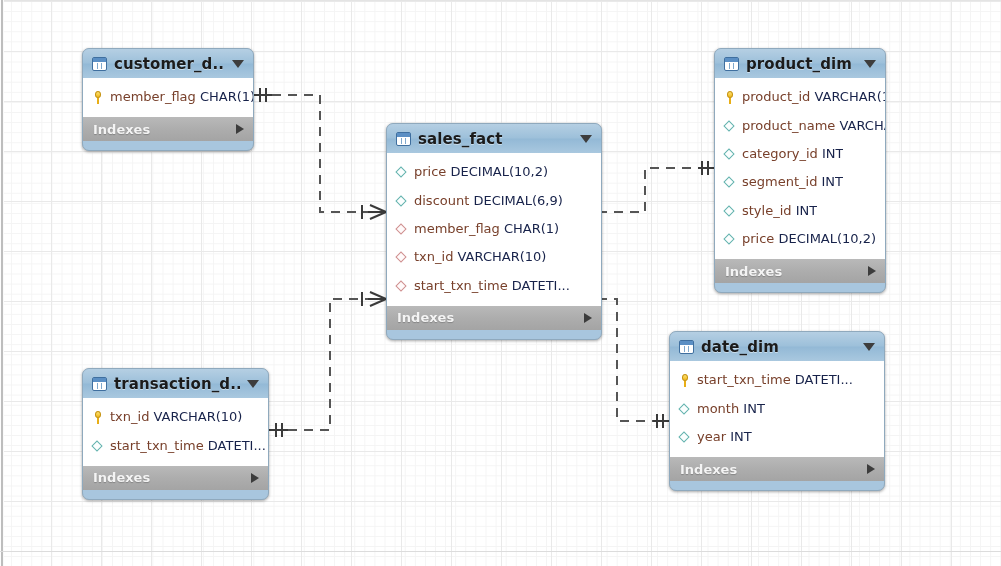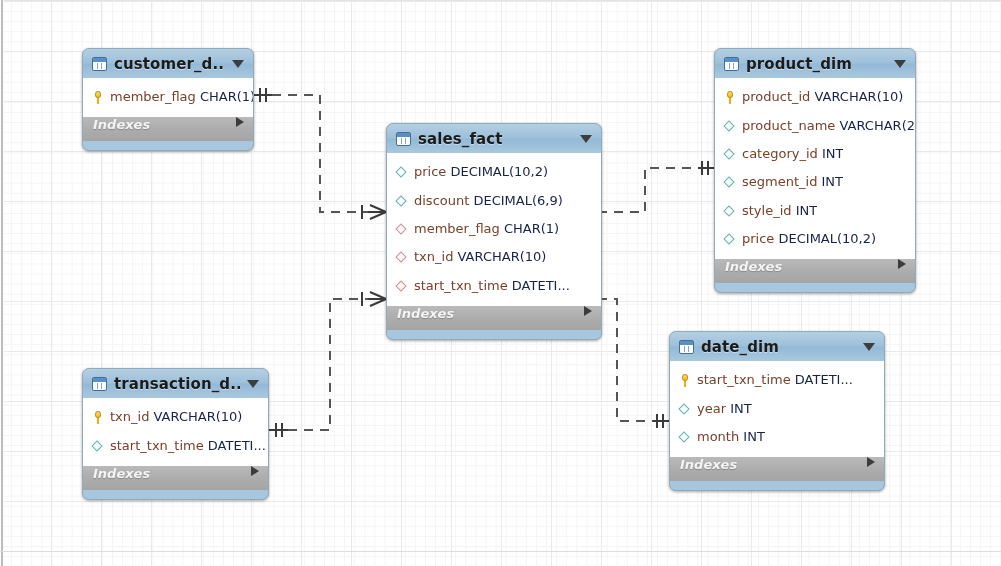--- a/index.html
+++ b/index.html
@@ -153,45 +153,44 @@
     box-sizing: border-box;
   }
   .gly.dia.fk::before {
     border-color: #cf8f8f;
     background: #fffafa;
   }
 
   .idx-bar {
     height: 25px;
     display: flex;
-    align-items: flex-start;
+    align-items: center;
     padding: 0 9px 0 10px;
     box-sizing: border-box;
     background: linear-gradient(to bottom,#b9b9b9 0%,#adadad 50%,#a4a4a4 100%);
     border-top: 1px solid #ffffff;
-    font-style: italic;
   }
   .idx-label {
     flex: 1 1 auto;
     font-size: 13px;
     font-weight: bold;
     color: #f4f4f4;
     text-shadow: 0 1px 1px rgba(0,0,0,.22);
   }
   .idx-caret {
     width: 0; height: 0;
     border-top: 5.5px solid transparent;
     border-bottom: 5.5px solid transparent;
     border-left: 8px solid #3c3c3c;
   }
 
   
   #tbl-customer_dim   { left: 82px;  top: 48px;  width: 172px; }
   #tbl-sales_fact     { left: 386px; top: 123px; width: 216px; }
-  #tbl-product_dim    { left: 714px; top: 48px;  width: 202px; }
+  #tbl-product_dim    { left: 714px; top: 48px;  width: 172px; }
   #tbl-transaction_dim{ left: 82px;  top: 368px; width: 187px; }
   #tbl-date_dim       { left: 669px; top: 331px; width: 216px; }
 </style>
 </head>
 <body>
 
 <div id="canvas">
 
   <div id="top-rule"></div>
   <div id="left-gutter"></div>
@@ -380,26 +379,26 @@
       <span class="tbl-caret"></span>
     </div>
     <div class="cols">
       <div class="col-row">
         <span class="gly pk"></span>
         <span class="col-text"><span class="cname">start_txn_time</span>
         <span class="ctype">DATETI...</span></span>
       </div>
       <div class="col-row">
         <span class="gly dia"></span>
+        <span class="col-text"><span class="cname">month</span>
+        <span class="ctype">INT</span></span>
+      </div>
+      <div class="col-row">
+        <span class="gly dia"></span>
         <span class="col-text"><span class="cname">year</span>
-        <span class="ctype">INT</span></span>
-      </div>
-      <div class="col-row">
-        <span class="gly dia"></span>
-        <span class="col-text"><span class="cname">month</span>
         <span class="ctype">INT</span></span>
       </div>
     </div>
     <div class="idx-bar">
       <span class="idx-label">Indexes</span>
       <span class="idx-caret"></span>
     </div>
   </div>
 
 </div>

